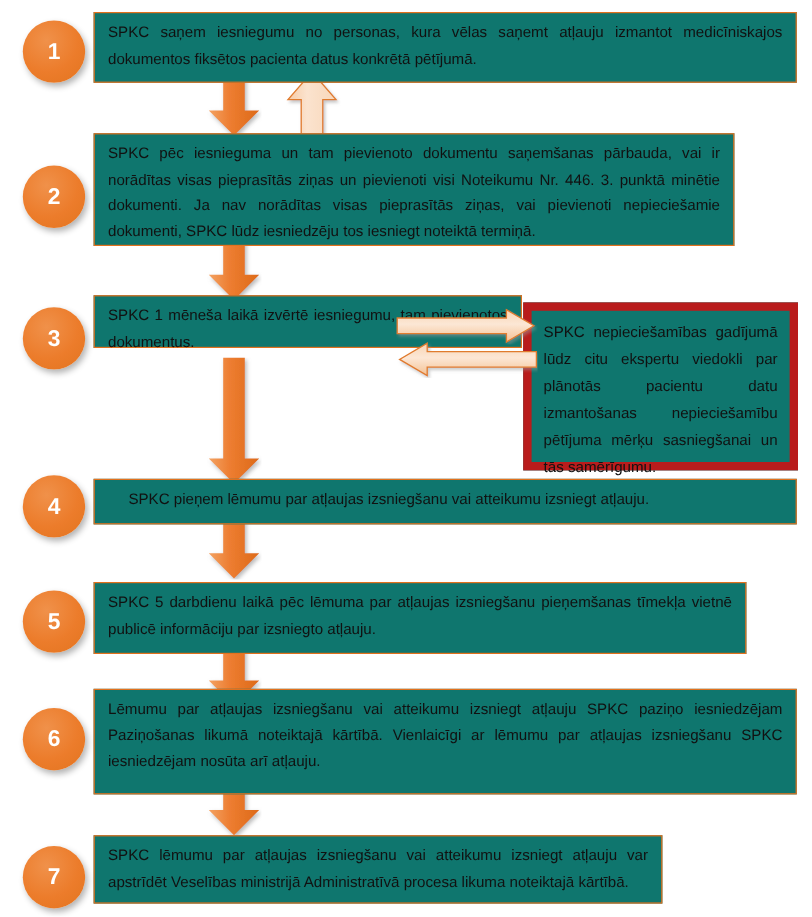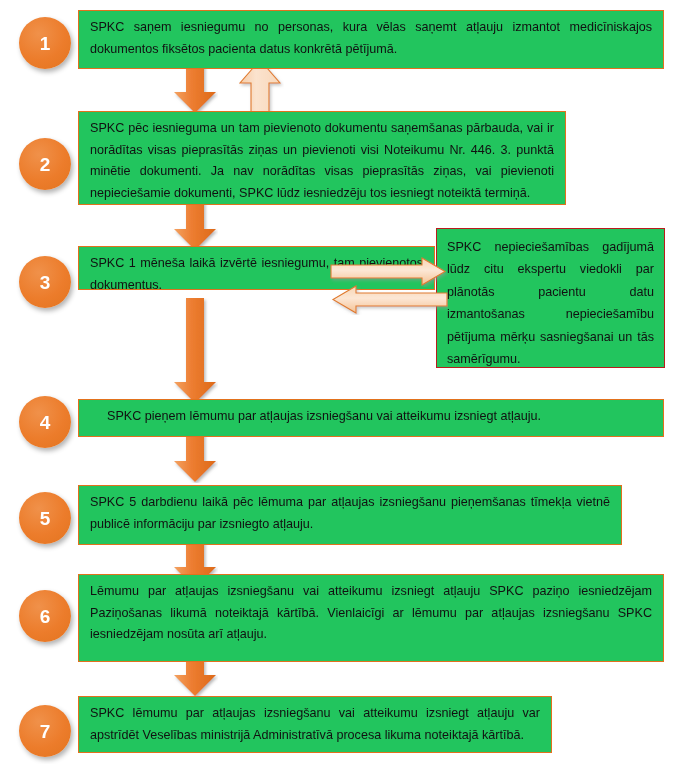--- a/index.html
+++ b/index.html
@@ -31,34 +31,35 @@
     justify-content: center;
     line-height: 1;
     z-index: 5;
   }
 
   
   .box {
     position: absolute;
     box-sizing: border-box;
     border: 1px solid #E2711D;
-    background: #22c55e;
+    background: #0f766e;
     color: #111111;
     font-size: 12.6px;
     line-height: 1.72;
     text-align: justify;
     text-justify: inter-word;
     padding: 6px 11px 6px 11px;
     z-index: 4;
   }
   .box.side {
-    border: 1px solid #b91c1c;
+    border: 7px solid #b91c1c;
     text-align: justify;
     line-height: 1.78;
     padding: 7px 10px;
+    margin-top: 24px;
   }
   .box p {
     margin: 0;
   }
 
   
   .v-arrow {
     position: absolute;
     z-index: 2;
   }
@@ -107,21 +108,21 @@
         <feDropShadow dx="1.5" dy="2" stdDeviation="1.5" flood-color="#999" flood-opacity="0.55"></feDropShadow>
       </filter>
     </defs>
     <polygon filter="url(#sh2)" fill="url(#gLightV1)" stroke="#E07B2E" stroke-width="1.1" points="22,2 42,25 31,25 31,56 13,56 13,25 2,25"></polygon>
   </svg>
 </div>
 
 <div class="step-circle" style="left:19px; top:138px;">
   <span>2</span>
 </div>
-<div class="box" style="left:78px; top:111px; width:488px; height:94px;">
+<div class="box" style="left:78px; top:111px; width:534px; height:94px;">
   <p>SPKC pēc iesnieguma un tam pievienoto dokumentu saņemšanas pārbauda, vai ir norādītas visas pieprasītās ziņas un pievienoti visi Noteikumu Nr. 446. 3. punktā minētie dokumenti. Ja nav norādītas visas pieprasītās ziņas, vai pievienoti nepieciešamie dokumenti, SPKC lūdz iesniedzēju tos iesniegt noteiktā termiņā.</p>
 </div>
 
 <div class="v-arrow" style="left:172px; top:199px;">
   <svg width="46" height="52" viewBox="0 0 46 52">
     <polygon filter="url(#sh1)" fill="url(#gOrangeV1)" points="14,0 32,0 32,30 44,30 23,51 2,30 14,30"></polygon>
   </svg>
 </div>
 
 <div class="step-circle" style="left:19px; top:256px;">

